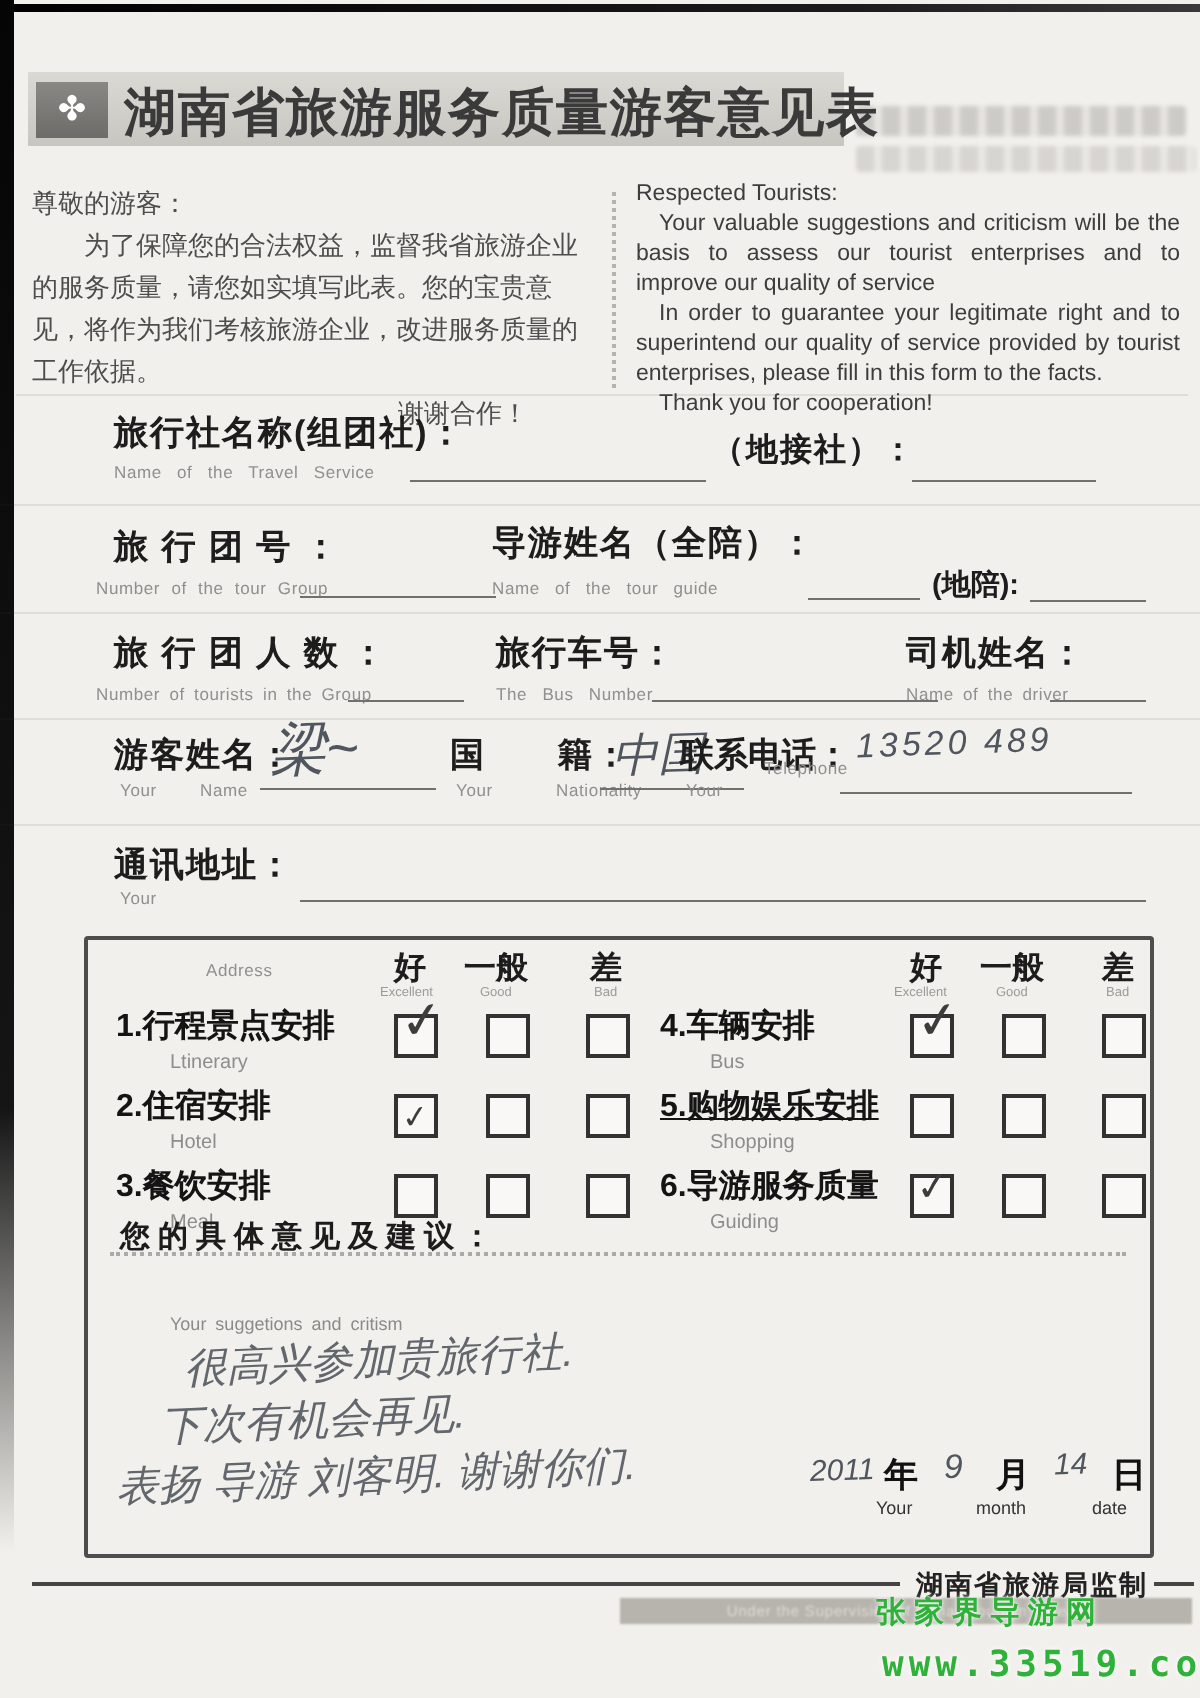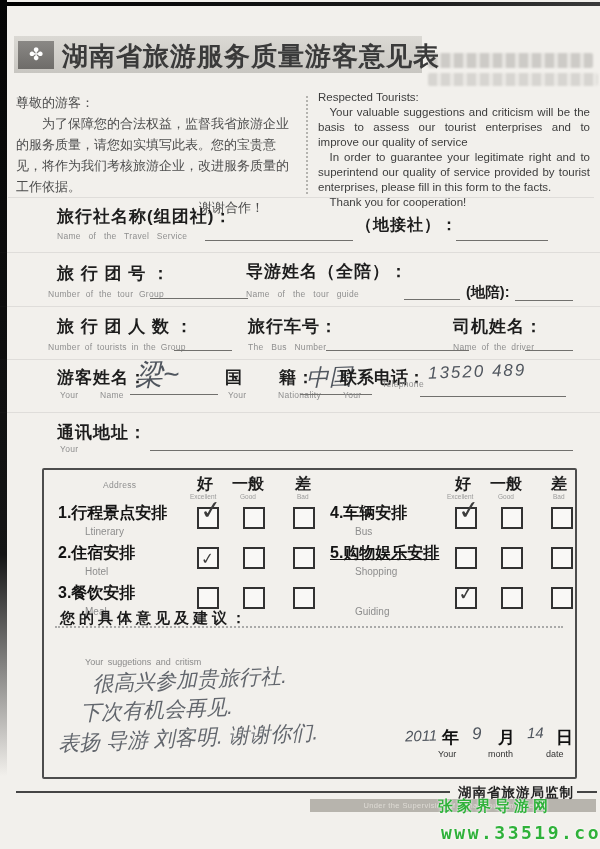--- a/index.html
+++ b/index.html
@@ -198,20 +198,21 @@
   <div class="abs cb" style="left:455px;top:547px;">
       <span class="ck"></span>
     </div>
   <div class="abs cb" style="left:501px;top:547px;">
       <span class="ck"></span>
     </div>
   <div class="abs cb" style="left:551px;top:547px;">
       <span class="ck"></span>
     </div>
 
+  <div class="abs rl" style="left:330px;top:583px;">6.导游服务质量</div>
   <div class="abs rle" style="left:355px;top:606px;">Guiding</div>
   <div class="abs cb" style="left:455px;top:587px;">
       <span class="ck" style="font-size:20px;top:-8px;">✓</span>
     </div>
   <div class="abs cb" style="left:501px;top:587px;">
       <span class="ck"></span>
     </div>
   <div class="abs cb" style="left:551px;top:587px;">
       <span class="ck"></span>
     </div>

